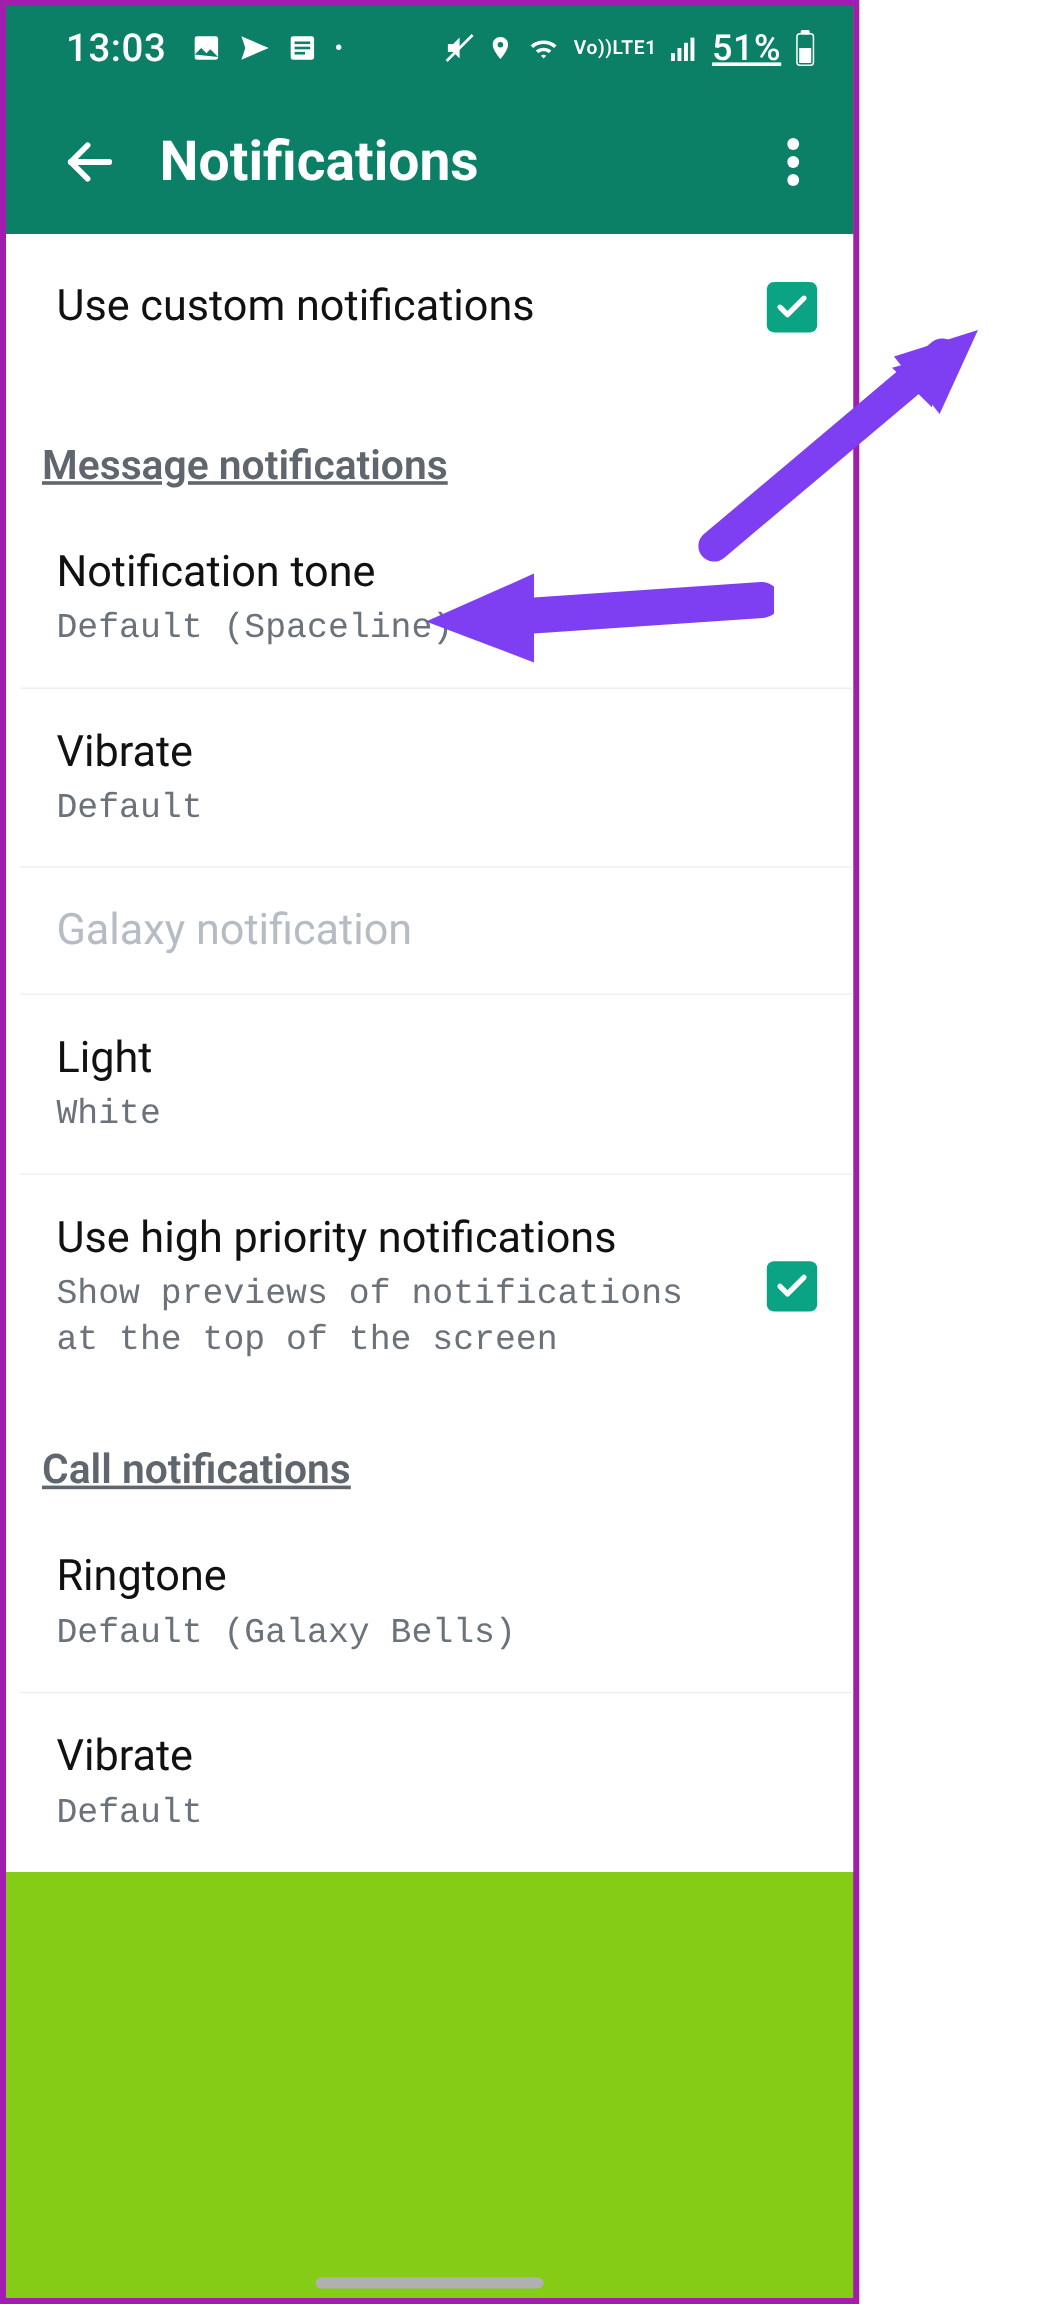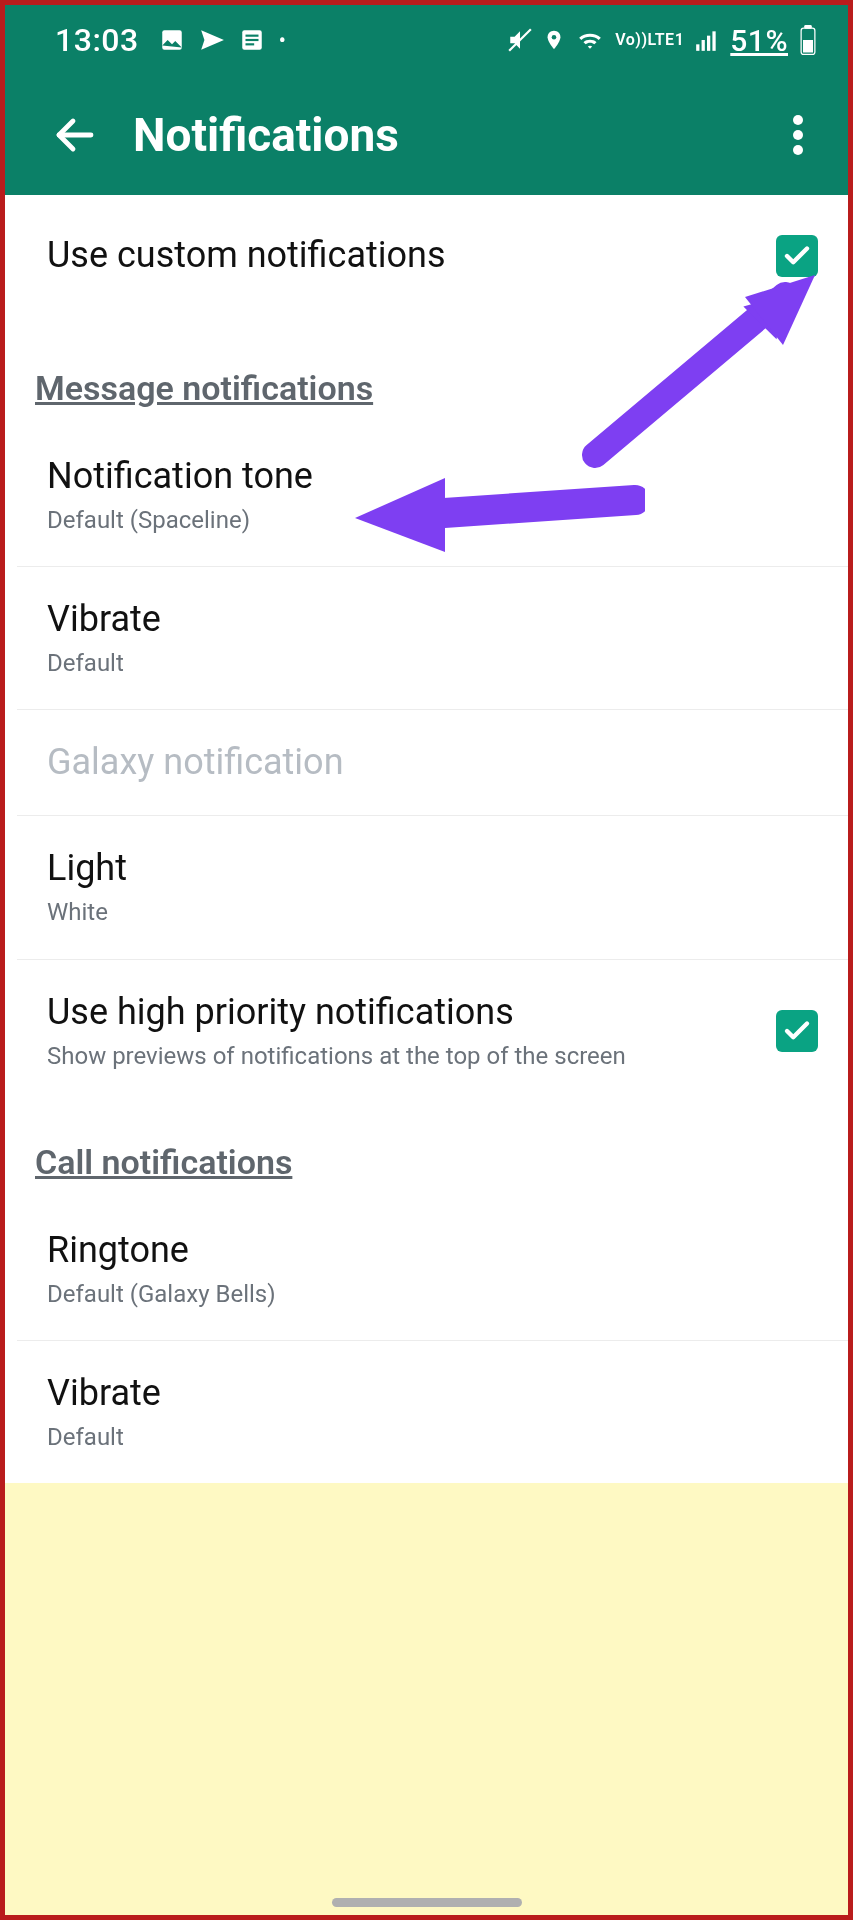--- a/index.html
+++ b/index.html
@@ -4,25 +4,25 @@
 <style>
   * { margin: 0; padding: 0; box-sizing: border-box; }
   html, body {
     width: 864px;
     height: 1920px;
     font-family: -apple-system, BlinkMacSystemFont, "Segoe UI", Roboto, Helvetica, Arial, sans-serif;
     background: #fff;
     overflow: hidden;
   }
   .frame {
-    width: 853px;
+    width: 716px;
     height: 1920px;
-    border: 5px solid #b91c1c;
+    border: 5px solid #a21caf;
     position: relative;
-    background: #fef9c3;
+    background: #84cc16;
   }
   .status-bar {
     height: 70px;
     background: #0b8067;
     color: #fff;
     display: flex;
     align-items: center;
     padding: 0 30px 0 50px;
     font-size: 30px;
     font-weight: 500;
@@ -49,21 +49,21 @@
   .row {
     padding: 30px 30px;
     display: flex;
     align-items: center;
     border-bottom: 1px solid #ececec;
     margin-left: 12px;
   }
   .row.no-border { border-bottom: none; }
   .row .texts { flex: 1; padding-right: 20px;}
   .row .title { font-size: 36px; color: #111; line-height: 1.25; }
-  .row .sub { font-size: 24px; color: #6b727a; margin-top: 6px; line-height: 1.3;}
+  .row .sub { font-size: 29px; color: #6b727a; margin-top: 6px; line-height: 1.3; font-family: Liberation Mono, monospace;}
   .row.disabled .title { color: #b6bcc3; }
   .row.disabled .sub { color: #b6bcc3; }
 
   .section-header {
     padding: 40px 30px 16px 30px;
     font-size: 34px;
     font-weight: 600;
     color: #5f666d;
     text-decoration: underline;
   }

